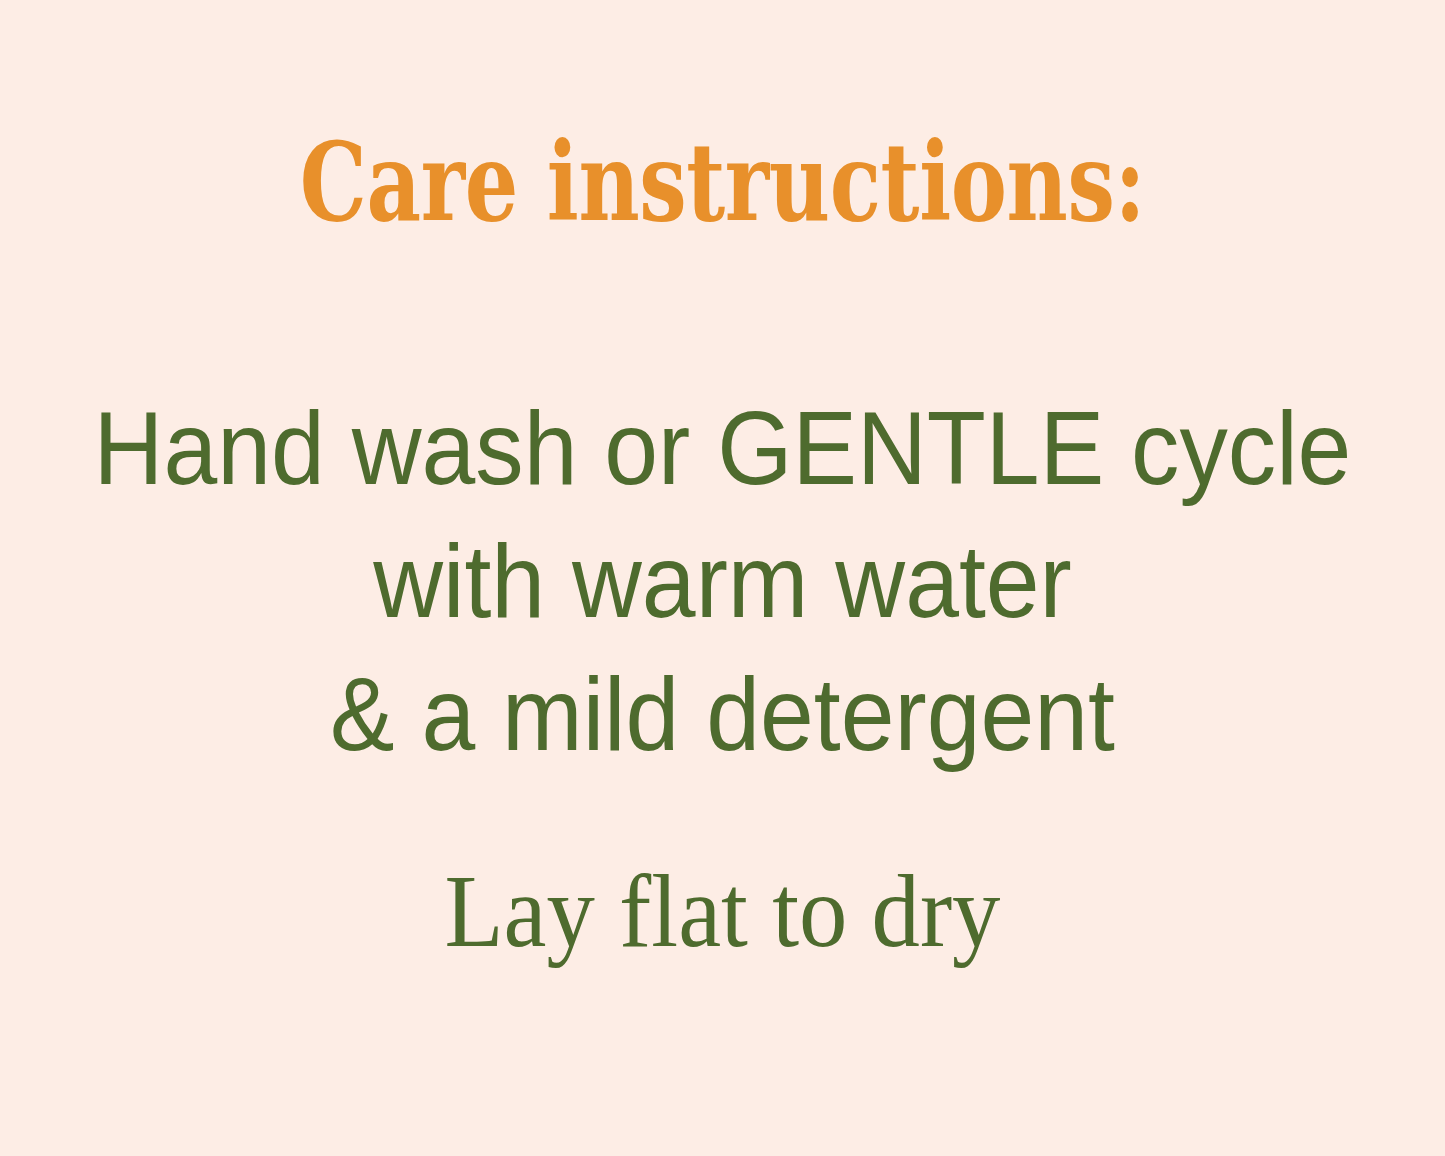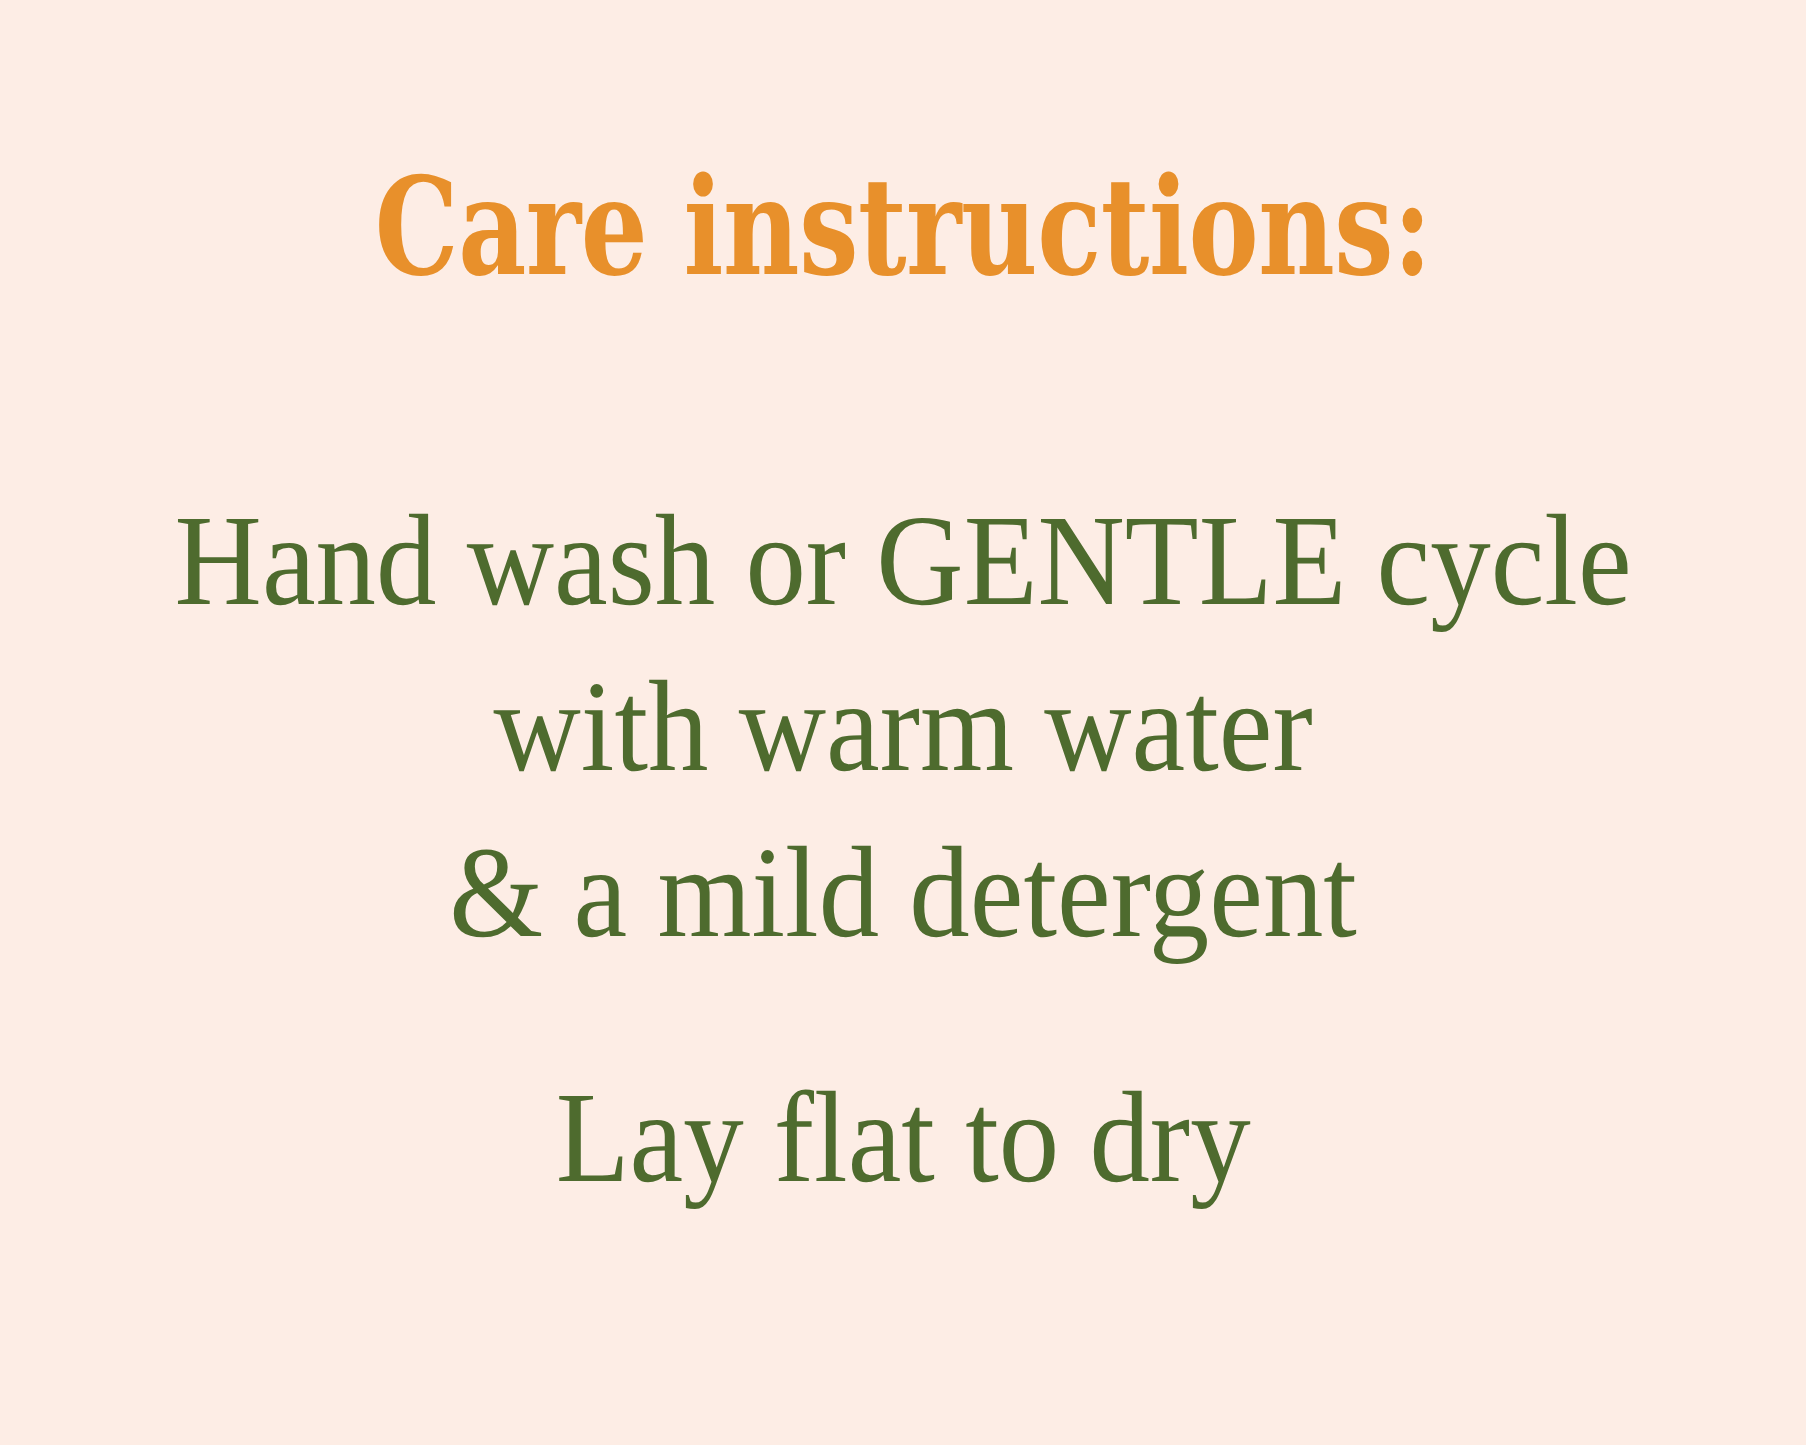--- a/index.html
+++ b/index.html
@@ -41,21 +41,21 @@
   }
 
   
   .body-block {
     position: absolute;
     left: 0;
     right: 0;
     top: 382px;
     text-align: center;
     color: #4E6B2E;
-    font-family: Liberation Serif, serif;
+    font-family: Liberation Sans, sans-serif;
     font-weight: 400;
   }
 
   .body-line {
     font-size: 104px;
     line-height: 133px;
     white-space: nowrap;
     letter-spacing: 0px;
     transform: scaleX(0.93);
     transform-origin: 50% 50%;

